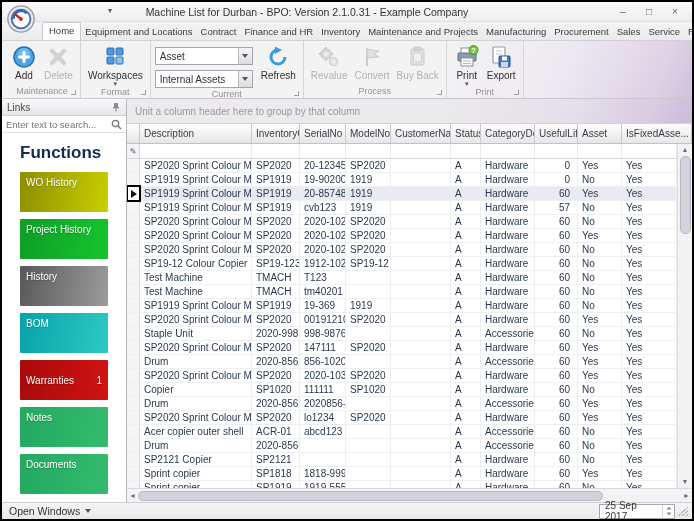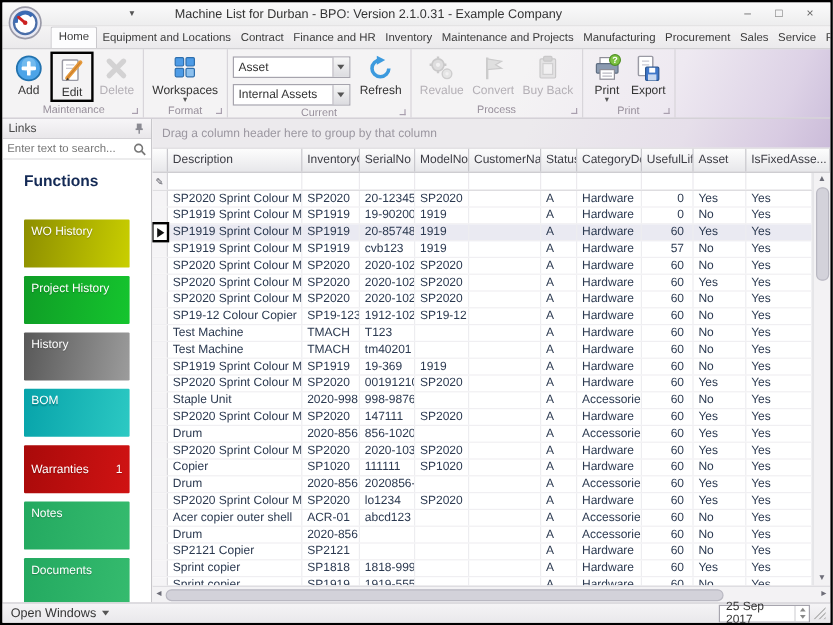--- a/index.html
+++ b/index.html
@@ -121,21 +121,21 @@
     height: 17px; flex: none; background: #fff;
     border-bottom: 1px solid #e0dfe2;
     display: flex; align-items: center; padding: 0 4px;
   }
   .search-box input {
     flex: 1; border: 0; outline: none; font-size: 9.5px; color: #8e8e8e;
     font-family: "Liberation Sans", sans-serif; min-width: 0;
   }
   .search-box .mag { width: 11px; height: 11px; flex: none; }
   .sidebar-body { flex: 1; overflow: hidden; }
-  .functions-title { font-size: 13px; font-weight: bold; color: #142a55; margin: 10px 0 25px 18px; }
+  .functions-title { font-size: 17px; font-weight: bold; color: #142a55; margin: 10px 0 9px 18px; }
   .fn-btn {
     width: 88px; height: 40px; margin: 0 0 7px 18px;
     color: #fff; font-size: 10px;
     display: flex; justify-content: space-between; align-items: flex-start;
     padding: 5px 6px; border-radius: 1px;
     text-shadow: 0 1px 1px rgba(0,0,0,.25);
   }
   
   .grid { flex: 1; display: flex; flex-direction: column; background: #fff; overflow: hidden; }
   .group-panel {
@@ -262,33 +262,20 @@
     <div class="rgroup">
       <div class="rgroup-body">
         <div class="rbtn">
           <svg class="ricon" viewBox="0 0 24 24">
             <circle cx="12" cy="12" r="10" fill="#4da4e8" stroke="#2272ae" stroke-width="1.5"></circle>
             <circle cx="12" cy="9" r="6" fill="#8cc9f2" opacity=".6"></circle>
             <rect x="10.5" y="6" width="3" height="12" rx="1" fill="#fff"></rect>
             <rect x="6" y="10.5" width="12" height="3" rx="1" fill="#fff"></rect>
           </svg>
           <span>Add</span>
-        </div>
-        <div class="anno-box">
-          <div class="rbtn">
-            <svg class="ricon" viewBox="0 0 24 24">
-              <rect x="4" y="3" width="13" height="17" rx="1" fill="#fff" stroke="#9a9aa4" stroke-width="1.2"></rect>
-              <line x1="7" y1="7" x2="14" y2="7" stroke="#c9c9d2" stroke-width="1"></line>
-              <line x1="7" y1="10" x2="14" y2="10" stroke="#c9c9d2" stroke-width="1"></line>
-              <line x1="8" y1="18" x2="19" y2="5" stroke="#e59a3c" stroke-width="3.4" stroke-linecap="round"></line>
-              <line x1="8" y1="18" x2="19" y2="5" stroke="#b5651d" stroke-width="1" opacity=".5"></line>
-              <path d="M7 20 L8 18 L10 19 Z" fill="#333"></path>
-            </svg>
-            <span>Edit</span>
-          </div>
         </div>
         <div class="rbtn disabled">
           <svg class="ricon" viewBox="0 0 24 24">
             <line x1="6" y1="6" x2="18" y2="18" stroke="#ababb4" stroke-width="4.4" stroke-linecap="round"></line>
             <line x1="18" y1="6" x2="6" y2="18" stroke="#ababb4" stroke-width="4.4" stroke-linecap="round"></line>
           </svg>
           <span>Delete</span>
         </div>
       </div>
       <div class="rgroup-label">
@@ -456,21 +443,21 @@
             </div>
             <div class="fn-btn" style="background: linear-gradient(100deg, rgb(35, 169, 96), rgb(53, 187, 110));">
               <span>Documents</span>
             </div>
           </div>
       </div>
     </div>
 
     <div class="grid">
       <div class="group-panel">
-        <span>Drag a column header here to group by that column</span>
+        <span>Unit a column header here to group by that column</span>
       </div>
       <div class="hdr-row">
         <div class="hdr-ind"></div>
       <div class="hdr-cell" style="width: 112px;">
             <span>Description</span>
           </div>
           <div class="hdr-cell" style="width: 48px;">
             <span>InventoryC...</span>
           </div>
           <div class="hdr-cell" style="width: 46px;">

